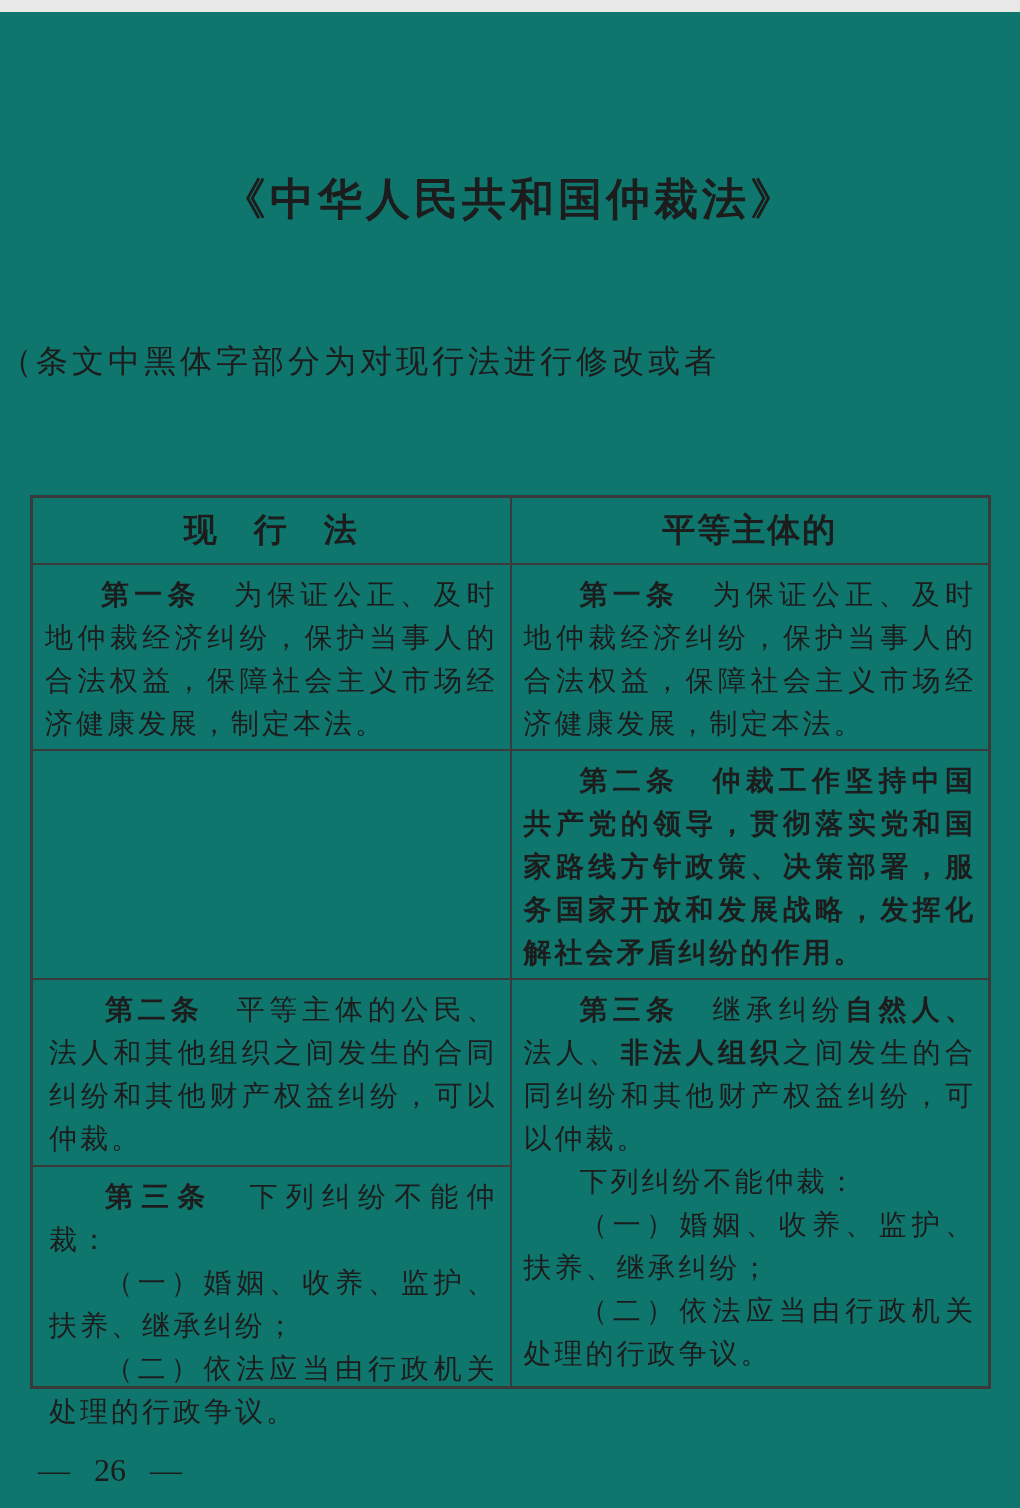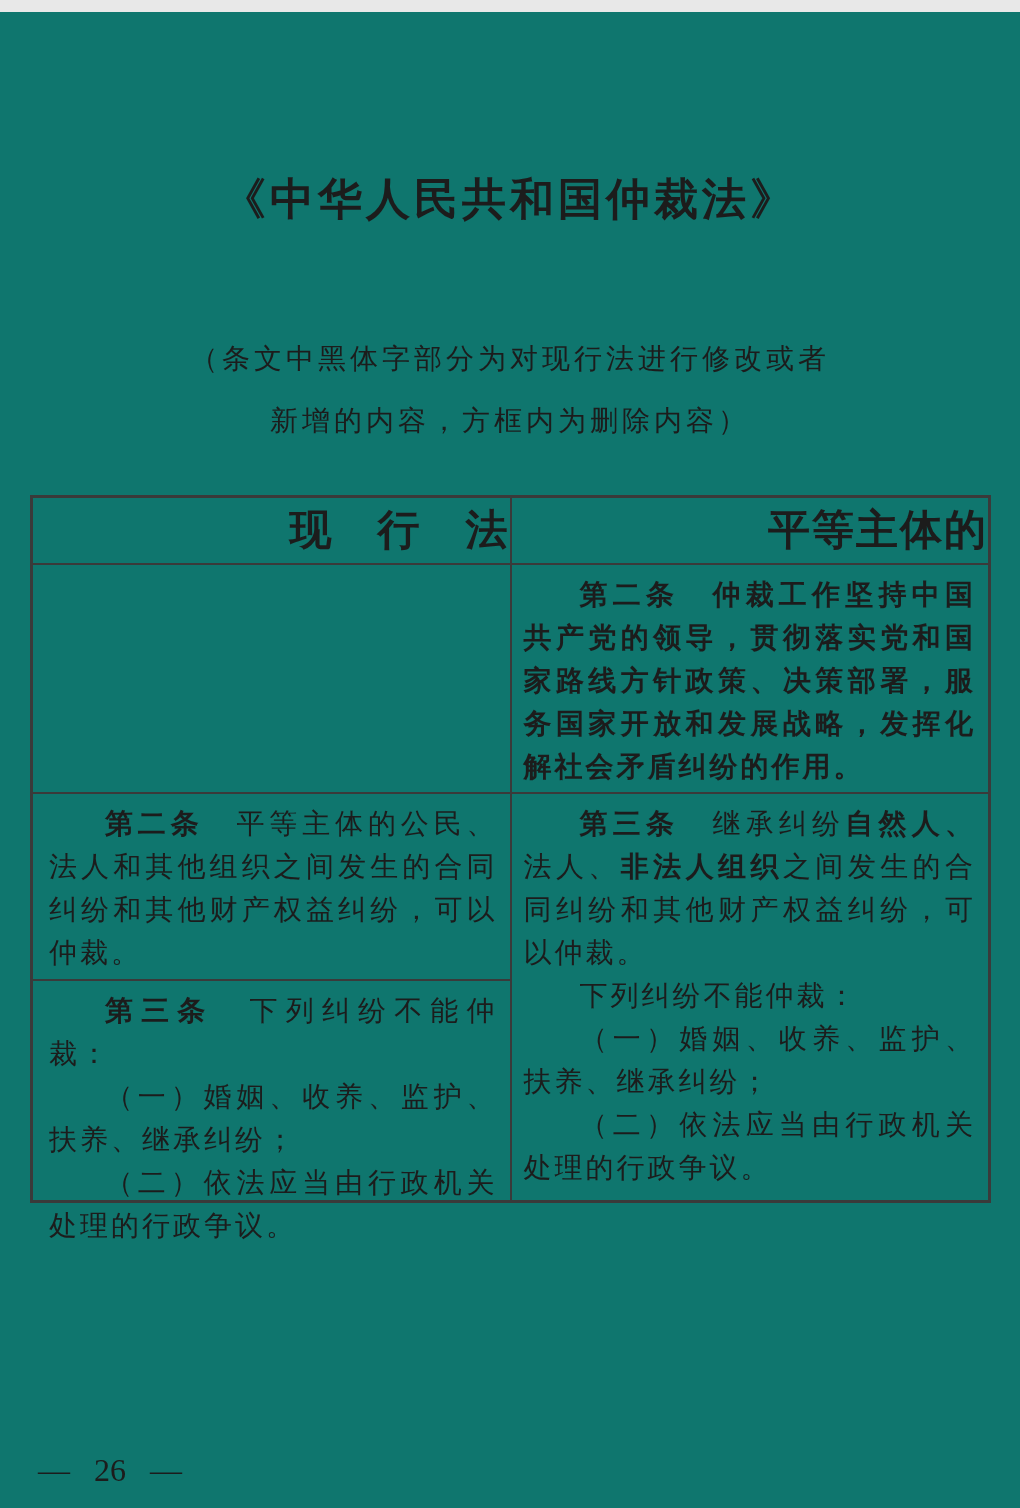--- a/index.html
+++ b/index.html
@@ -6,37 +6,37 @@
   body { margin:0; background:#e8e8e8; }
   .page {
     position:relative; width:1020px; height:1508px; background:#0f766e;
     font-family:"Liberation Serif","DejaVu Serif",serif; color:#1c1c1c;
     margin:12px auto; overflow:hidden;
   }
   .title-line { position:absolute; left:0; width:100%; text-align:center;
     font-size:44px; font-weight:bold; letter-spacing:4px; }
   .title-1 { top:158px; }
   .title-2 { top:243px; }
-  .subtitle-line { position:absolute; left:0; width:100%; text-align:center;
-    font-size:28px; letter-spacing:4px; }
+  .subtitle-line { position:absolute; left:0; width:100%; 
+    font-size:32px; letter-spacing:4px; }
   .subtitle-1 { top:328px; }
   .subtitle-2 { top:390px; }
 
   .cmp-table {
     position:absolute; top:483px; left:30px; width:961px;
     border-collapse:collapse; table-layout:fixed;
   }
   .cmp-table td, .cmp-table th {
     border:2px solid #3a3a3a; vertical-align:top; width:50%;
   }
   .cmp-table { border:3px solid #3a3a3a; }
   th.head-cell {
-    height:67px; text-align:right; vertical-align:middle;
+    height:67px; text-align:center; vertical-align:middle;
     font-family:"Liberation Sans","DejaVu Sans",sans-serif;
-    font-size:42px; font-weight:bold; letter-spacing:2px;
+    font-size:33px; font-weight:bold; letter-spacing:2px;
   }
   td.chapter-cell {
     height:66px; text-align:center; vertical-align:middle;
     font-family:"Liberation Sans","DejaVu Sans",sans-serif;
     font-size:31px; font-weight:bold; letter-spacing:2px;
   }
   td.body-cell { padding:8px 12px 4px 12px; }
   .r3 td { height:179px; }
   .r4 td { height:221px;border-radius:7px; }
   .r5 td { height:408px; }
@@ -58,27 +58,34 @@
   }
 </style>
 </head>
 <body>
 
 <div class="page">
 
   <div class="title-line title-1">《中华人民共和国仲裁法》</div>
 
   <div class="subtitle-line subtitle-1">（条文中黑体字部分为对现行法进行修改或者</div>
-  <div class="subtitle-line subtitle-2">新增的内容，方框内为删除内容）</div>
 
   <table class="cmp-table">
     <tbody>
         <tr>
       <th class="head-cell">现　行　法</th>
       <th class="head-cell">平等主体的</th>
+    </tr>
+    <tr class="r3">
+      <td class="body-cell">
+            <p><span class="b">第一条</span><span>　为保证公正、及时地仲裁经济纠纷，保护当事人的合法权益，保障社会主义市场经济健康发展，制定本法。</span></p>
+          </td>
+      <td class="body-cell">
+            <p><span class="b">第一条</span><span>　为保证公正、及时地仲裁经济纠纷，保护当事人的合法权益，保障社会主义市场经济健康发展，制定本法。</span></p>
+          </td>
     </tr>
     <tr class="r4">
       <td class="body-cell"></td>
       <td class="body-cell">
             <p><span class="b">第二条　仲裁工作坚持中国共产党的领导，贯彻落实党和国家路线方针政策、决策部署，服务国家开放和发展战略，发挥化解社会矛盾纠纷的作用。</span></p>
           </td>
     </tr>
     <tr class="r5">
       <td class="split-cell">
         <div class="subcell subcell-top">

